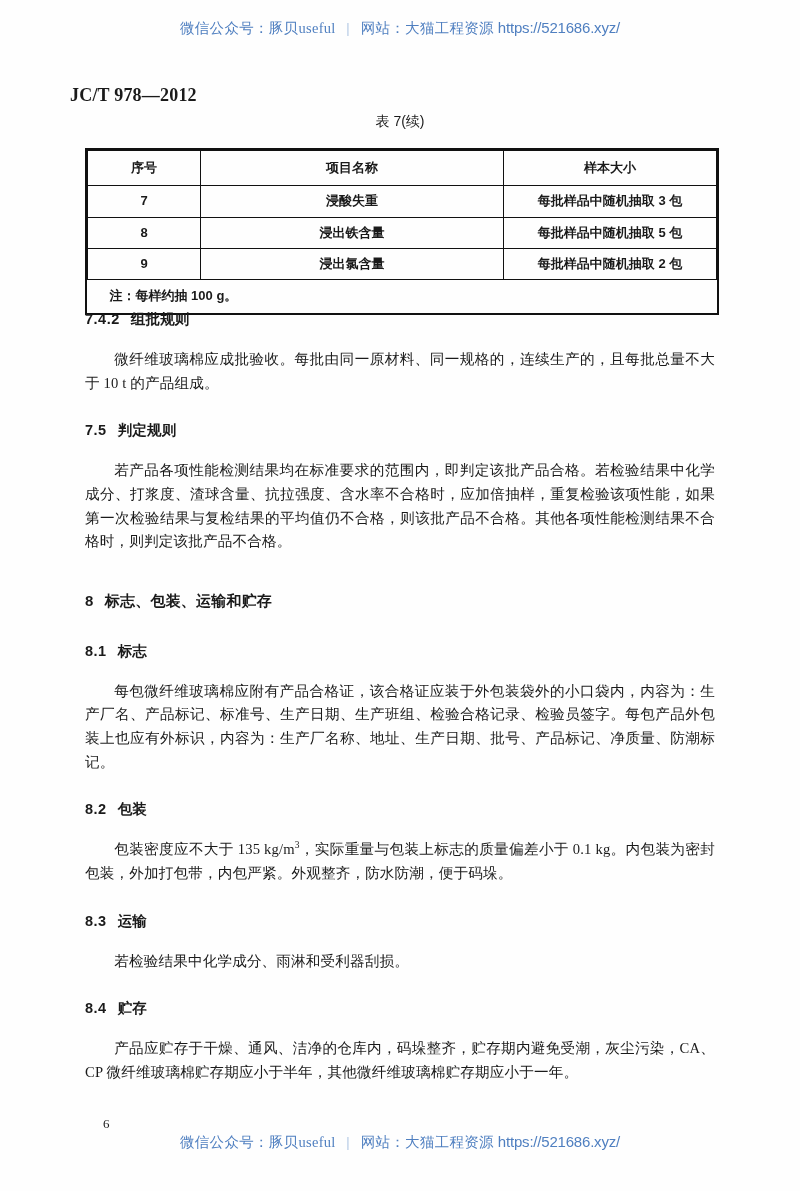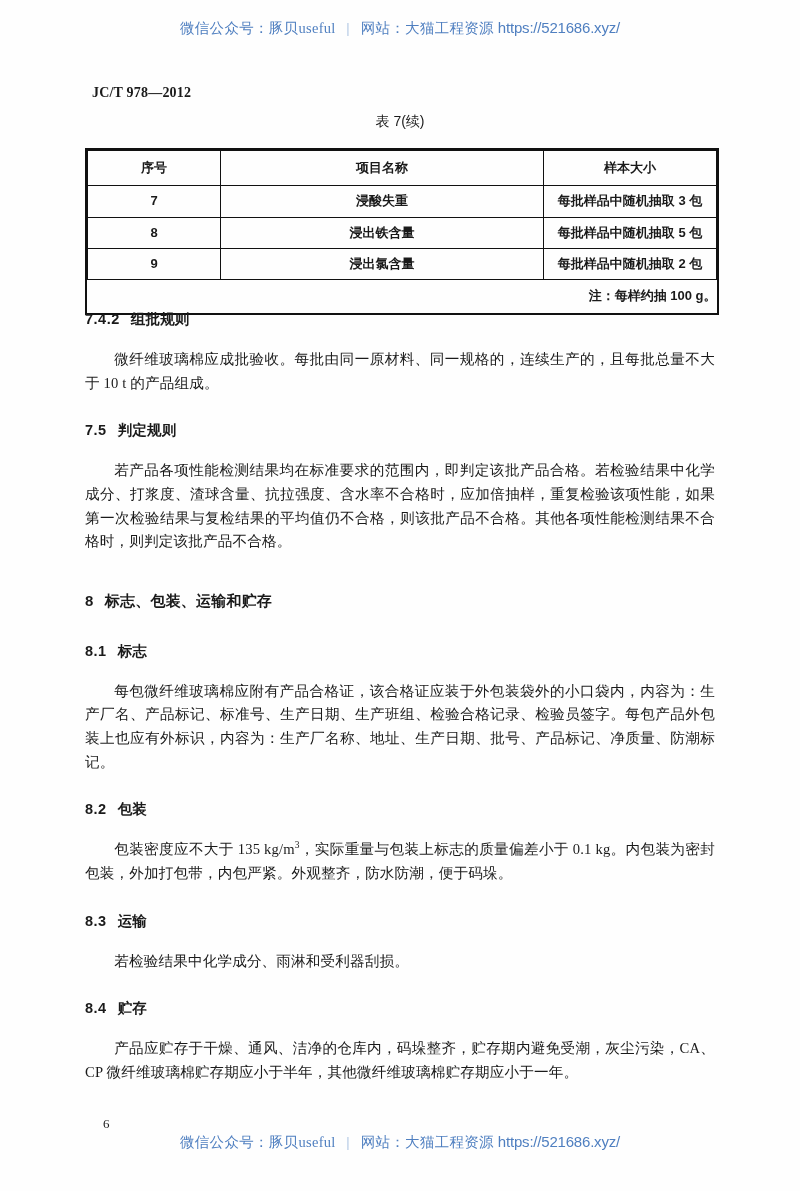--- a/index.html
+++ b/index.html
@@ -44,25 +44,25 @@
     font-family: Liberation Sans, sans-serif;
     font-size: 15px;
     letter-spacing: -0.2px;
   }
   .watermark-top { top: 19px; }
   .watermark-bottom { top: 1133px; }
 
   
   .std-code {
     position: absolute;
-    left: 92px;
+    left: 70px;
     top: 85px;
     font-family: "Liberation Serif", "DejaVu Serif", serif;
     font-weight: bold;
-    font-size: 14px;
+    font-size: 18px;
     letter-spacing: 0.2px;
   }
 
   
   .table-caption {
     position: absolute;
     left: 0;
     top: 113px;
     width: 800px;
     text-align: center;
@@ -86,28 +86,28 @@
     font-family: "Liberation Sans", "DejaVu Sans", sans-serif;
   }
   table.t7 td, table.t7 th {
     border: 1px solid #111;
     text-align: center;
     padding: 7px 4px;
     font-weight: bold;
     font-size: 13px;
     line-height: 1.25;
   }
-  table.t7 th { padding: 9px 22px; }
+  table.t7 th { padding: 9px 12px; }
   table.t7 td:first-child, table.t7 th:first-child { width: 88px; }
   table.t7 td:nth-child(2), table.t7 th:nth-child(2) { width: 278px; }
   table.t7 tr.note-row td {
     border-left: none;
     border-right: none;
     border-bottom: none;
-    text-align: right;
+    text-align: left;
     padding: 8px 0 9px 22px;
     font-size: 13px;
   }
 
   
   .content {
     position: absolute;
     left: 85px;
     top: 310px;
     width: 630px;

